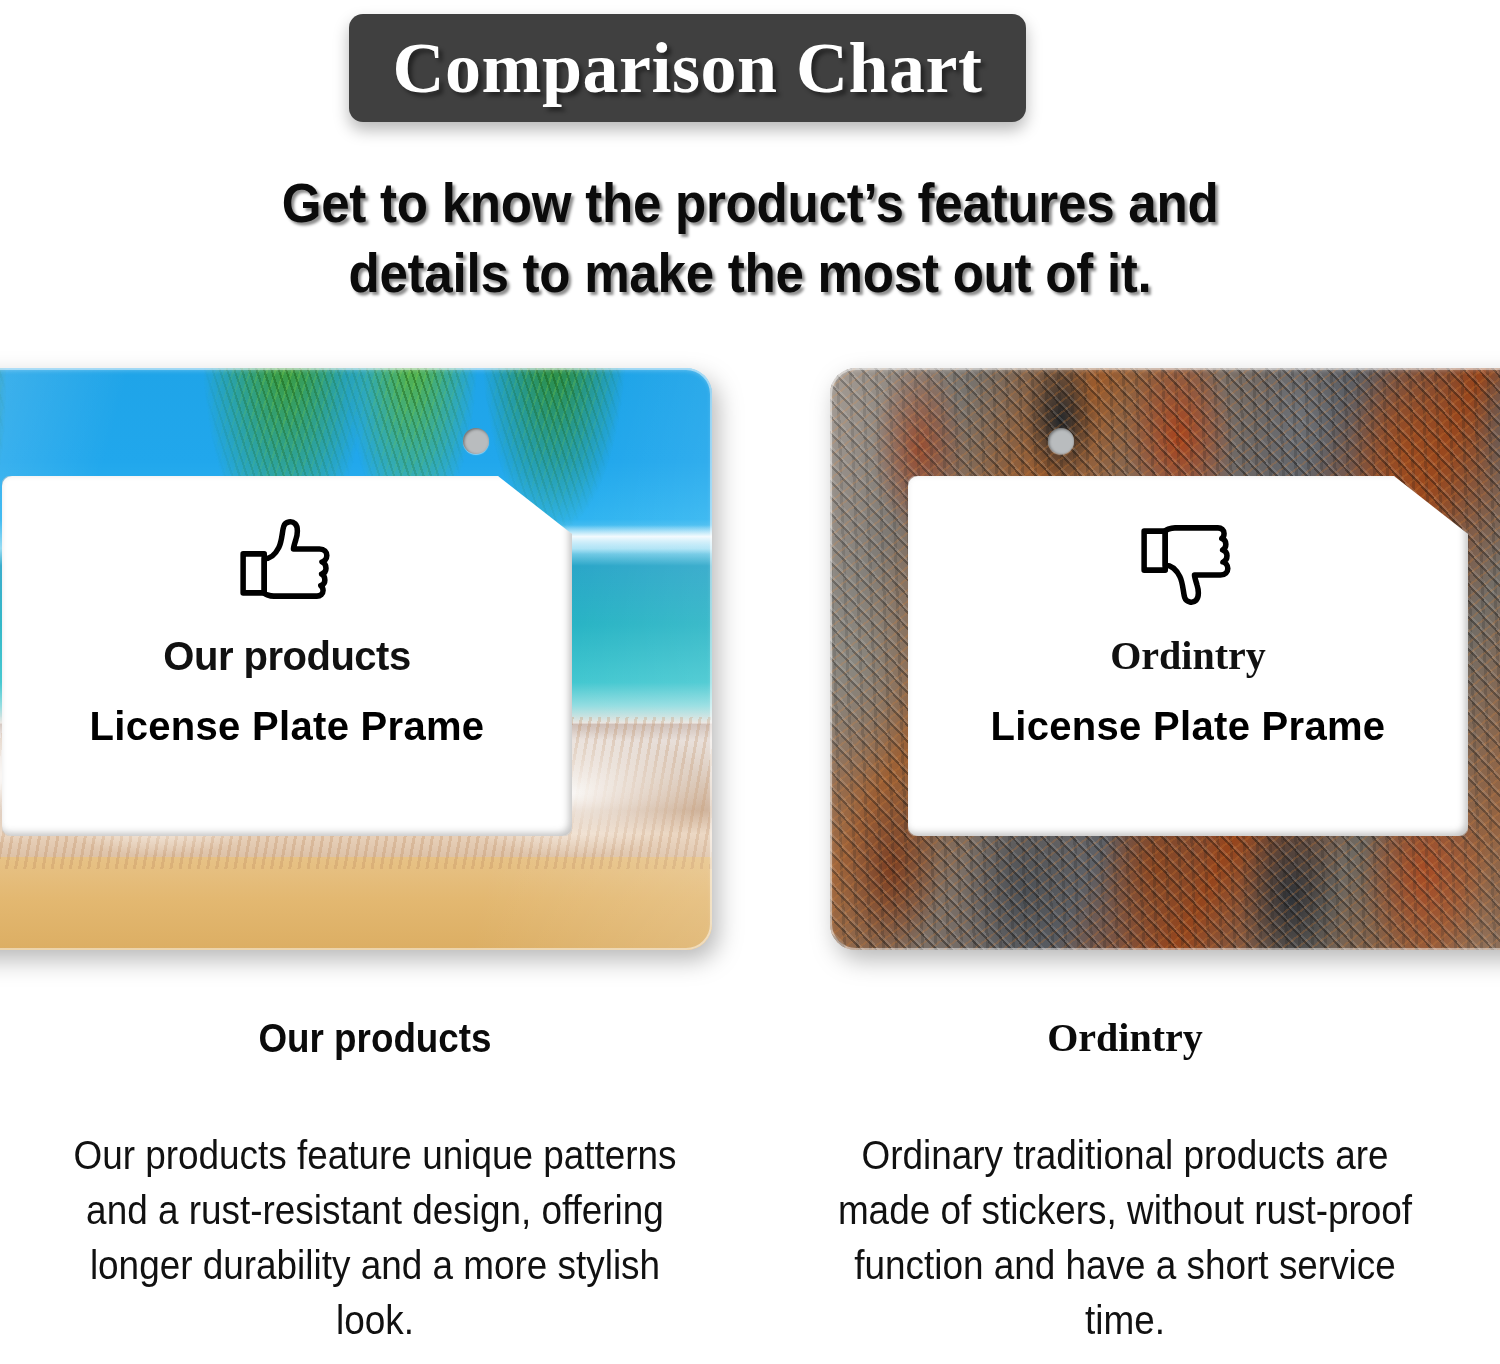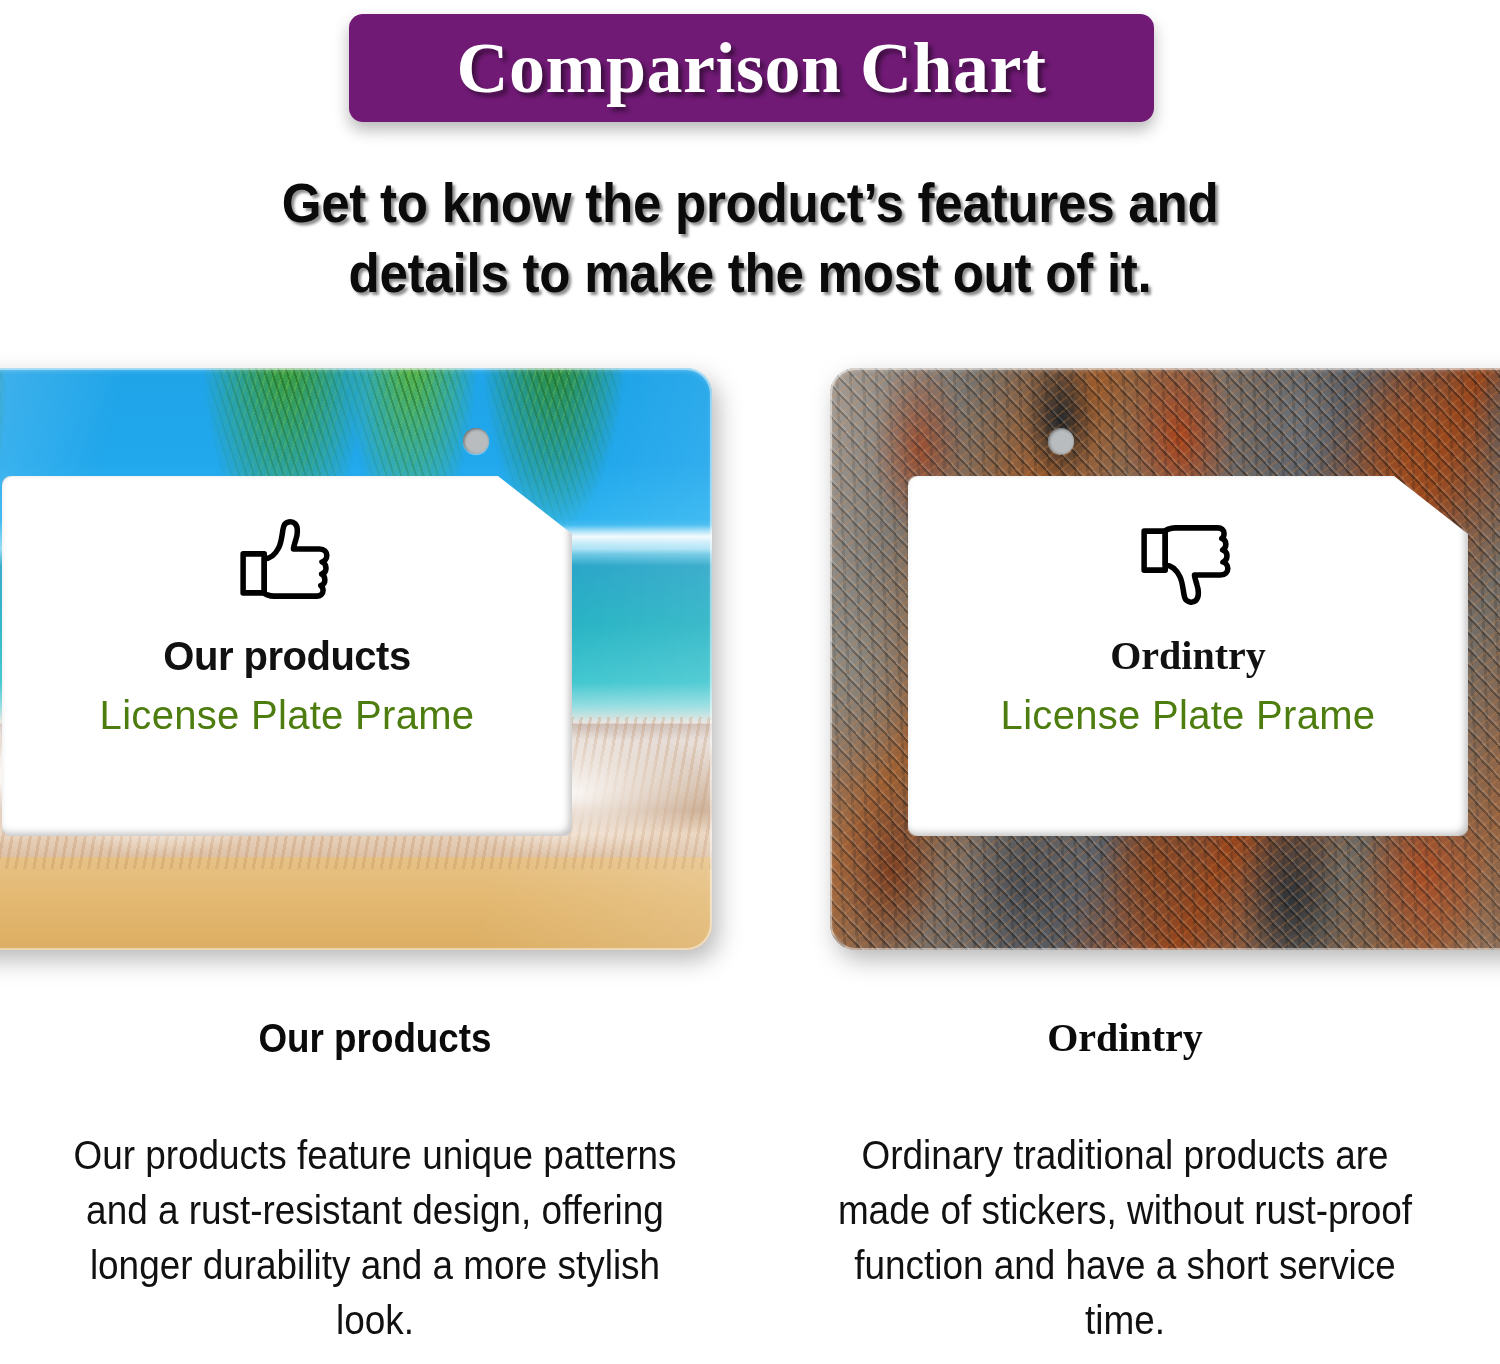--- a/index.html
+++ b/index.html
@@ -1,21 +1,21 @@
 <!DOCTYPE html>
 <html><head>
 <meta charset="utf-8">
 <style>
   * { margin:0; padding:0; box-sizing:border-box; }
   html, body { width:1500px; height:1364px; background:#ffffff; overflow:hidden; }
   body { font-family:"Liberation Sans", sans-serif; position:relative; }
   .title-banner{
     position:absolute; left:349px; top:14px;
-    width:805px; height:108px;
-    background:#701a75;
+    width:677px; height:108px;
+    background:#404040;
     border-radius:14px;
     box-shadow:0 8px 16px rgba(0,0,0,0.28);
     display:flex; align-items:center; justify-content:center;
   }
   .title-text{
     font-family:"Liberation Serif", serif;
     font-weight:bold;
     font-size:72px;
     color:#ffffff;
     letter-spacing:0.5px;
@@ -185,25 +185,25 @@
   }
   .thumb-icon{ width:104px; height:104px; display:block; }
   .win-head{
     margin-top:22px;
     font-size:40px; line-height:1;
     color:#111;
   }
   .win-head.sans{ font-family:"Liberation Sans",sans-serif; font-weight:bold; letter-spacing:-0.5px; }
   .win-head.serif{ font-family:"Liberation Serif",serif; font-weight:bold; letter-spacing:0px; }
   .win-sub{
-    margin-top:19px;
+    margin-top:30px;
     font-family:"Liberation Sans",sans-serif;
-    font-weight:400;
+    font-weight:700;
     font-size:40px; line-height:1;
-    color:#4d7c0f;
+    color:#000000;
     letter-spacing:0.3px;
   }
 
   
   .bottom{ position:absolute; left:0; top:1018px; width:1500px; height:346px; display:flex; }
   .col{ width:750px; padding:0 38px; text-align:center; }
   .col-head{
     font-family:"Liberation Sans Narrow","Liberation Sans",sans-serif;
     font-weight:bold; font-size:40px; line-height:1; color:#0b0b0b;
     transform:scaleX(0.92); transform-origin:center;

